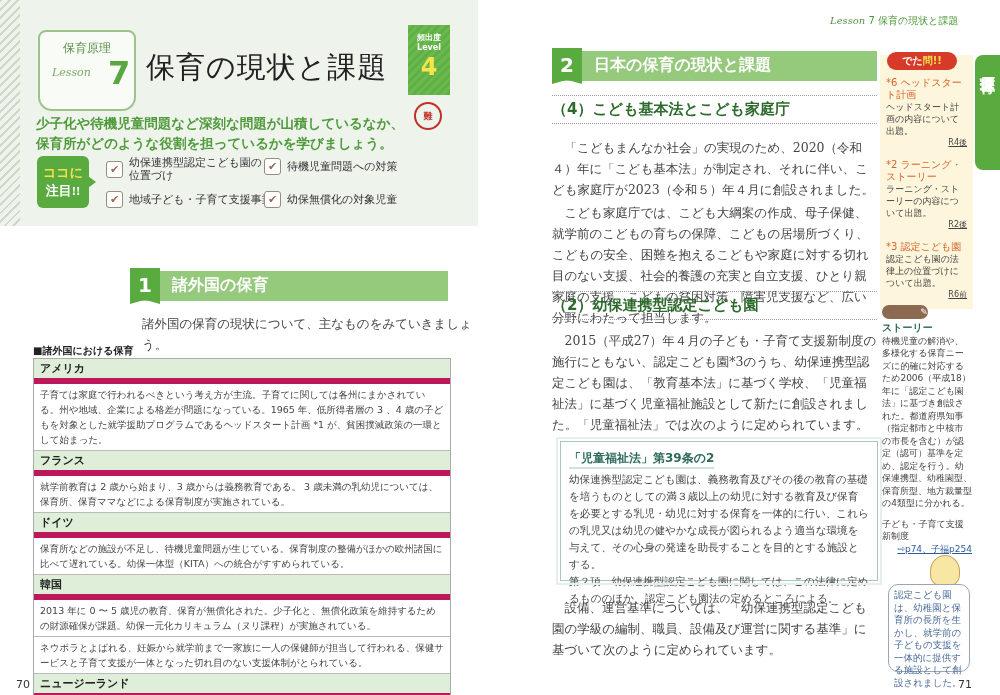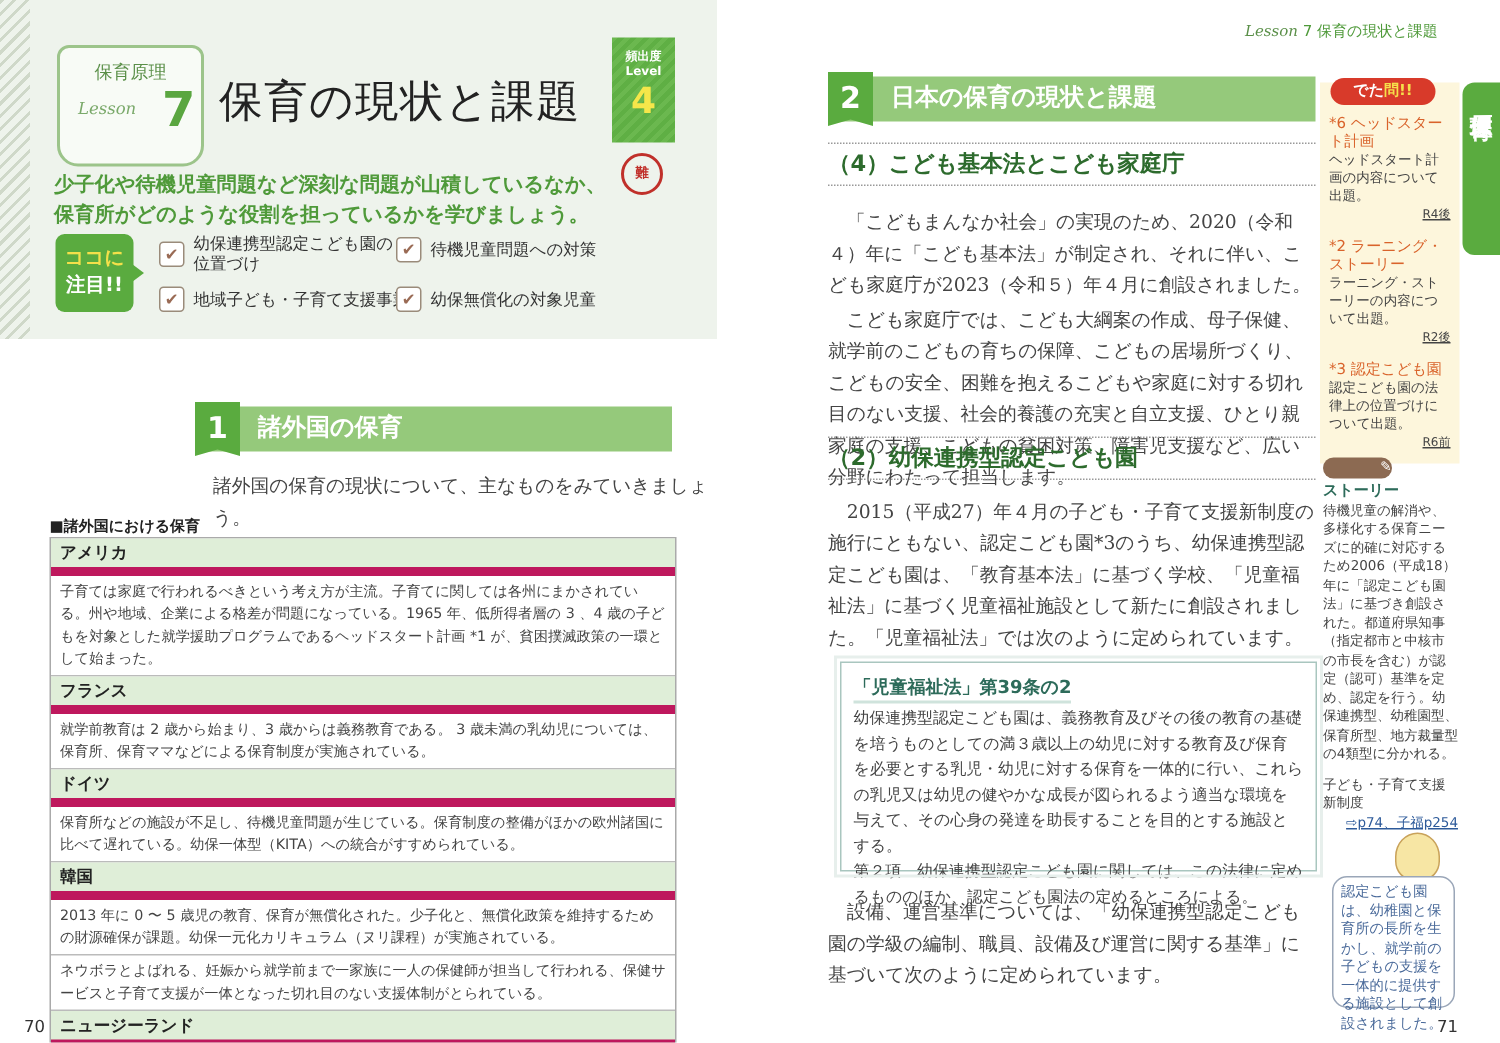--- a/index.html
+++ b/index.html
@@ -15,21 +15,21 @@
   .book { position: absolute; left: 38px; top: 30px; width: 98px; height: 81px; border: 2px solid #9cc48a; border-radius: 8px 8px 14px 14px; background: #f8fbf6; }
   .book-subject { position: absolute; left: 0; top: 8px; width: 100%; text-align: center; font-size: 12px; color: #5a8f48; }
   .book-lesson { position: absolute; left: 12px; top: 34px; font-family: "DejaVu Serif", serif; font-style: italic; font-size: 11px; color: #7aa96a; }
   .book-num { position: absolute; left: 68px; top: 22px; font-size: 32px; font-weight: bold; color: #5aa640; }
   .main-title { position: absolute; left: 146px; top: 48px; font-size: 29px; color: #222; letter-spacing: 1px; }
   .freq { position: absolute; left: 408px; top: 25px; width: 42px; height: 70px; background: repeating-linear-gradient(135deg, #6bb84f 0 3px, #5faf44 3px 6px); text-align: center; color: #fff; }
   .freq-l1 { font-size: 8px; font-weight: bold; margin-top: 8px; line-height: 10px; }
   .freq-num { font-size: 24px; font-weight: bold; color: #f5e64a; line-height: 28px; }
   .stamp { position: absolute; left: 414px; top: 102px; width: 28px; height: 28px; border: 2px solid #c0302a; border-radius: 50%; color: #c0302a; font-size: 9px; font-weight: bold; text-align: center; line-height: 24px; }
   .intro { position: absolute; left: 36px; top: 113px; font-size: 13.5px; color: #4f9a3a; font-weight: bold; line-height: 20px; }
-  .focus-box { position: absolute; left: 37px; top: 156px; width: 52px; height: 52px; background: #5aab3f; border-radius: 6px; color: #fff; font-weight: bold; font-size: 13px; text-align: center; line-height: 18px; padding-top: 8px; }
+  .focus-box { position: absolute; left: 37px; top: 156px; width: 52px; height: 52px; background: #5aab3f; border-radius: 6px; color: #fff; font-weight: bold; font-size: 13px; text-align: center; line-height: 18px; padding-top: 8px; font-family: Liberation Serif, serif; }
   .focus-box .hl { color: #f4e04a; }
   .focus-box:after { content:""; position:absolute; right:-7px; top:20px; border-left:8px solid #5aab3f; border-top:6px solid transparent; border-bottom:6px solid transparent; }
   .focus-item { position: absolute; font-size: 11px; color: #333; line-height: 13px; display: flex; align-items: center; }
   .chk { width: 17px; height: 17px; border: 1px solid #9a8b7a; border-radius: 3px; background: #fff; color: #9a6b55; font-size: 11px; text-align: center; line-height: 15px; margin-right: 6px; flex-shrink: 0; }
 
   
   .sec-head { position: absolute; height: 30px; background: #95c97b; }
   .sec-num { position: absolute; left: 0; top: -3px; width: 30px; height: 36px; background: #5aab3f; color: #fff; font-size: 20px; font-weight: bold; text-align: center; line-height: 34px; clip-path: polygon(0 0,100% 0,100% 100%,50% 88%,0 100%); }
   .sec-title { position: absolute; left: 42px; top: 4px; font-size: 16px; color: #fff; font-weight: bold; }
 

